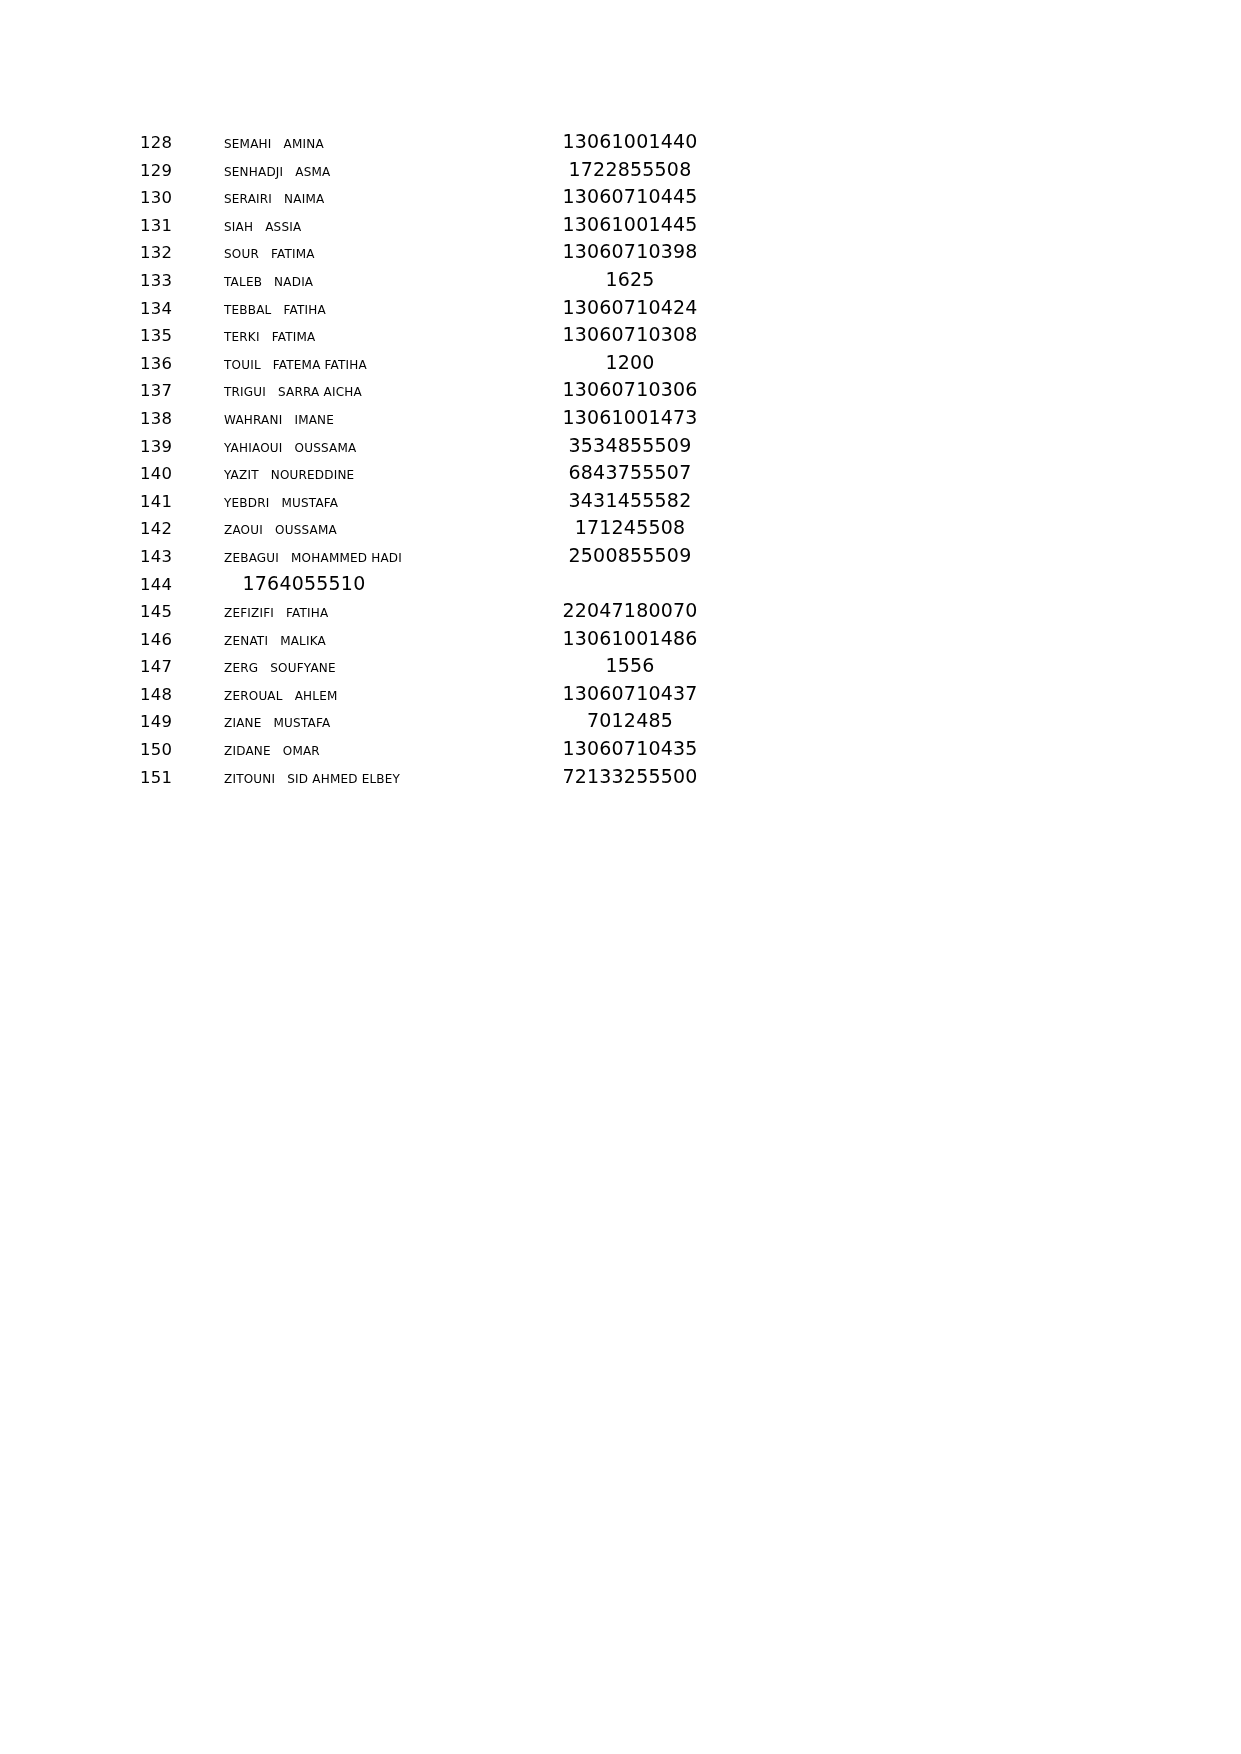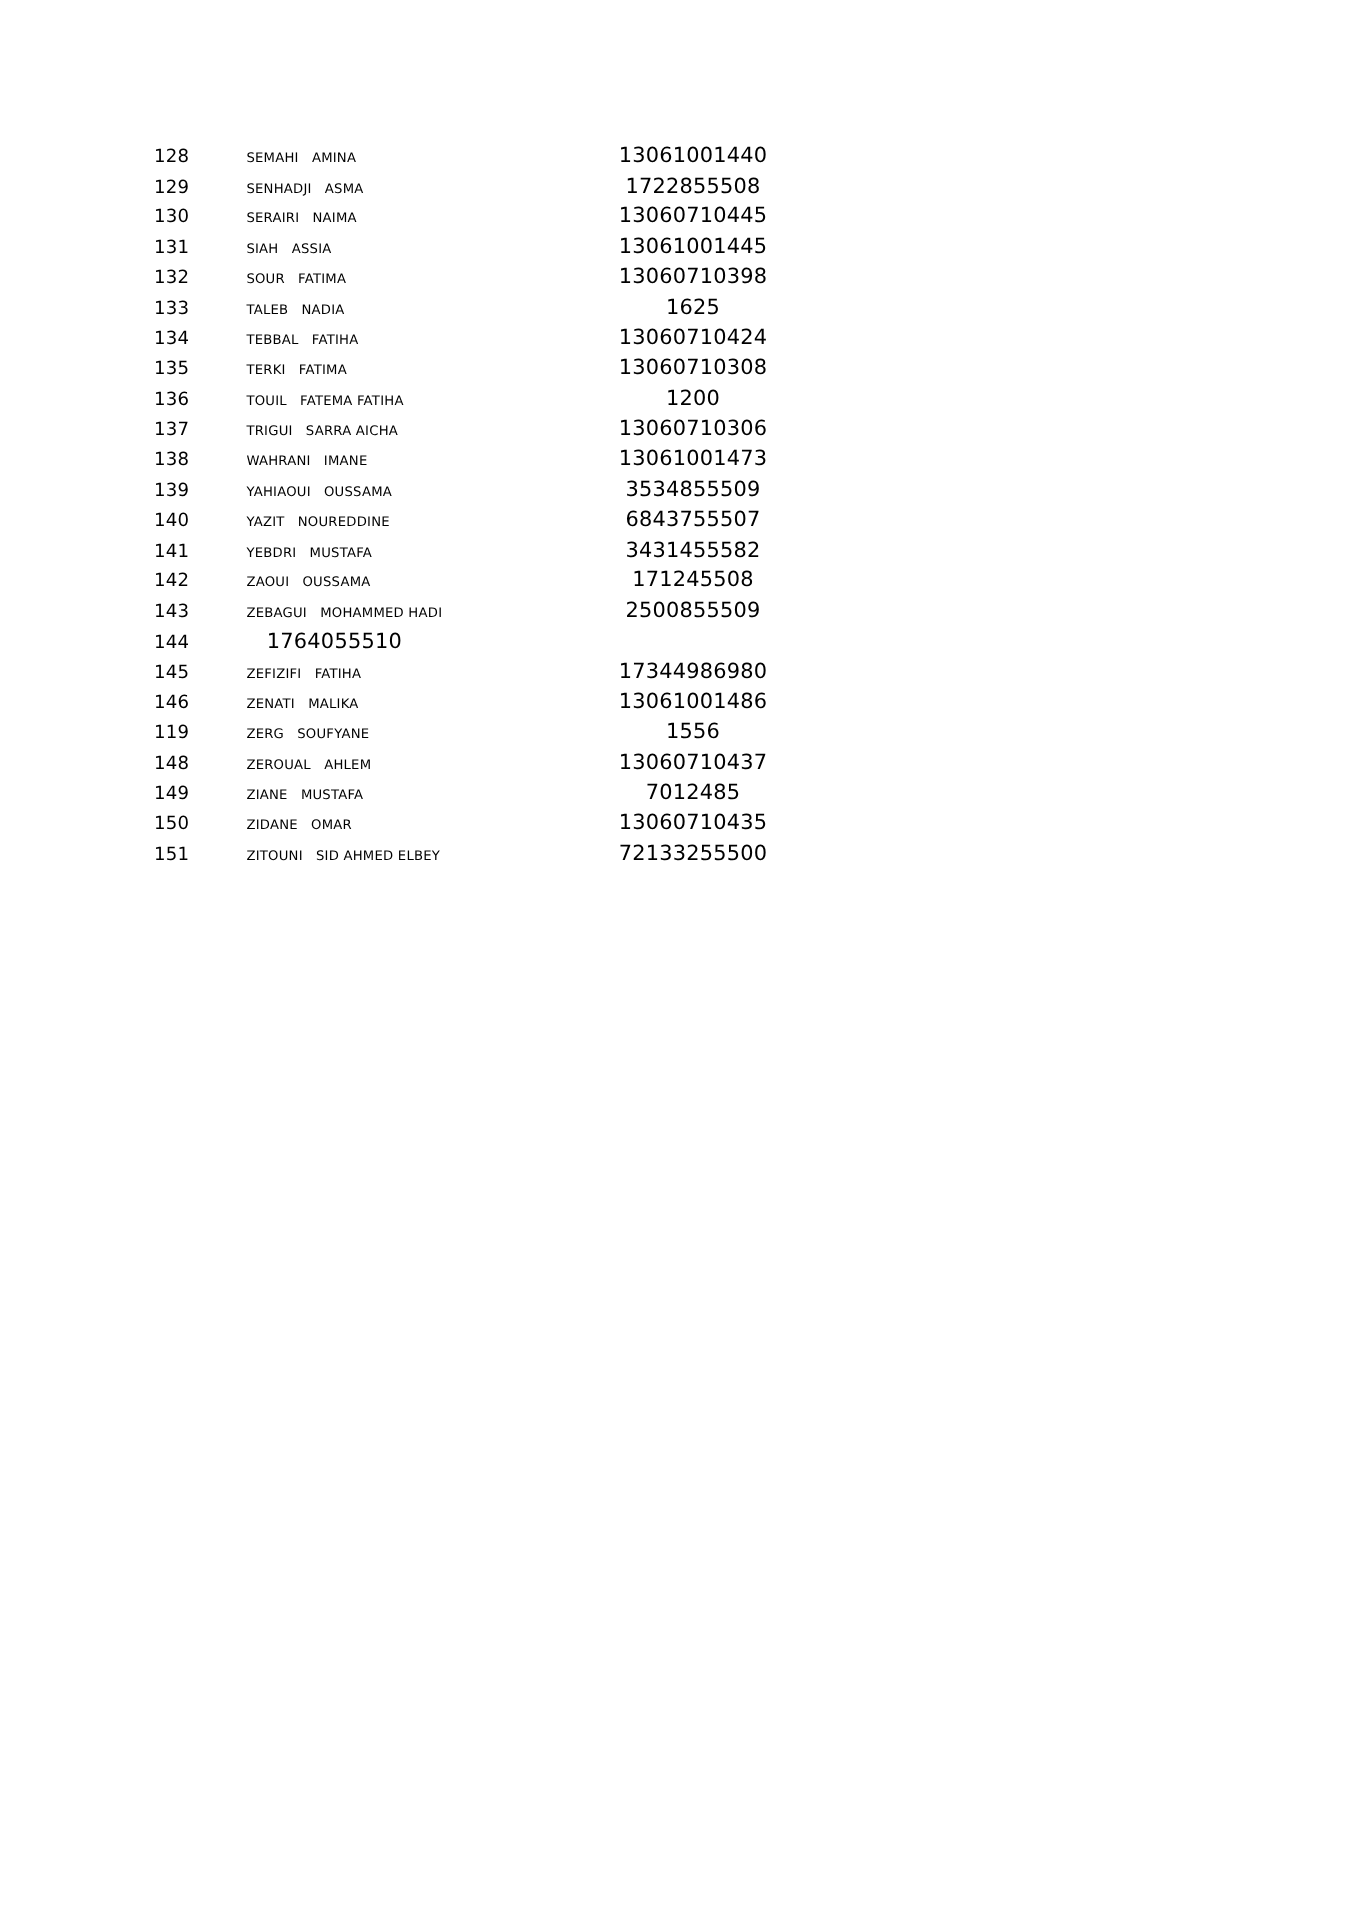--- a/index.html
+++ b/index.html
@@ -144,29 +144,29 @@
         <span class="col-name"><span class="name-last">ZEBAGUI</span><span class="name-gap"></span><span class="name-first">MOHAMMED HADI</span></span>
         <span class="col-number">2500855509</span>
       </div>
       <div class="row">
         <span class="col-index">144</span>
         <span class="col-number">1764055510</span>
       </div>
       <div class="row">
         <span class="col-index">145</span>
         <span class="col-name"><span class="name-last">ZEFIZIFI</span><span class="name-gap"></span><span class="name-first">FATIHA</span></span>
-        <span class="col-number">17344986980</span>
+        <span class="col-number">22047180070</span>
       </div>
       <div class="row">
         <span class="col-index">146</span>
         <span class="col-name"><span class="name-last">ZENATI</span><span class="name-gap"></span><span class="name-first">MALIKA</span></span>
         <span class="col-number">13061001486</span>
       </div>
       <div class="row">
-        <span class="col-index">119</span>
+        <span class="col-index">147</span>
         <span class="col-name"><span class="name-last">ZERG</span><span class="name-gap"></span><span class="name-first">SOUFYANE</span></span>
         <span class="col-number">1556</span>
       </div>
       <div class="row">
         <span class="col-index">148</span>
         <span class="col-name"><span class="name-last">ZEROUAL</span><span class="name-gap"></span><span class="name-first">AHLEM</span></span>
         <span class="col-number">13060710437</span>
       </div>
       <div class="row">
         <span class="col-index">149</span>

